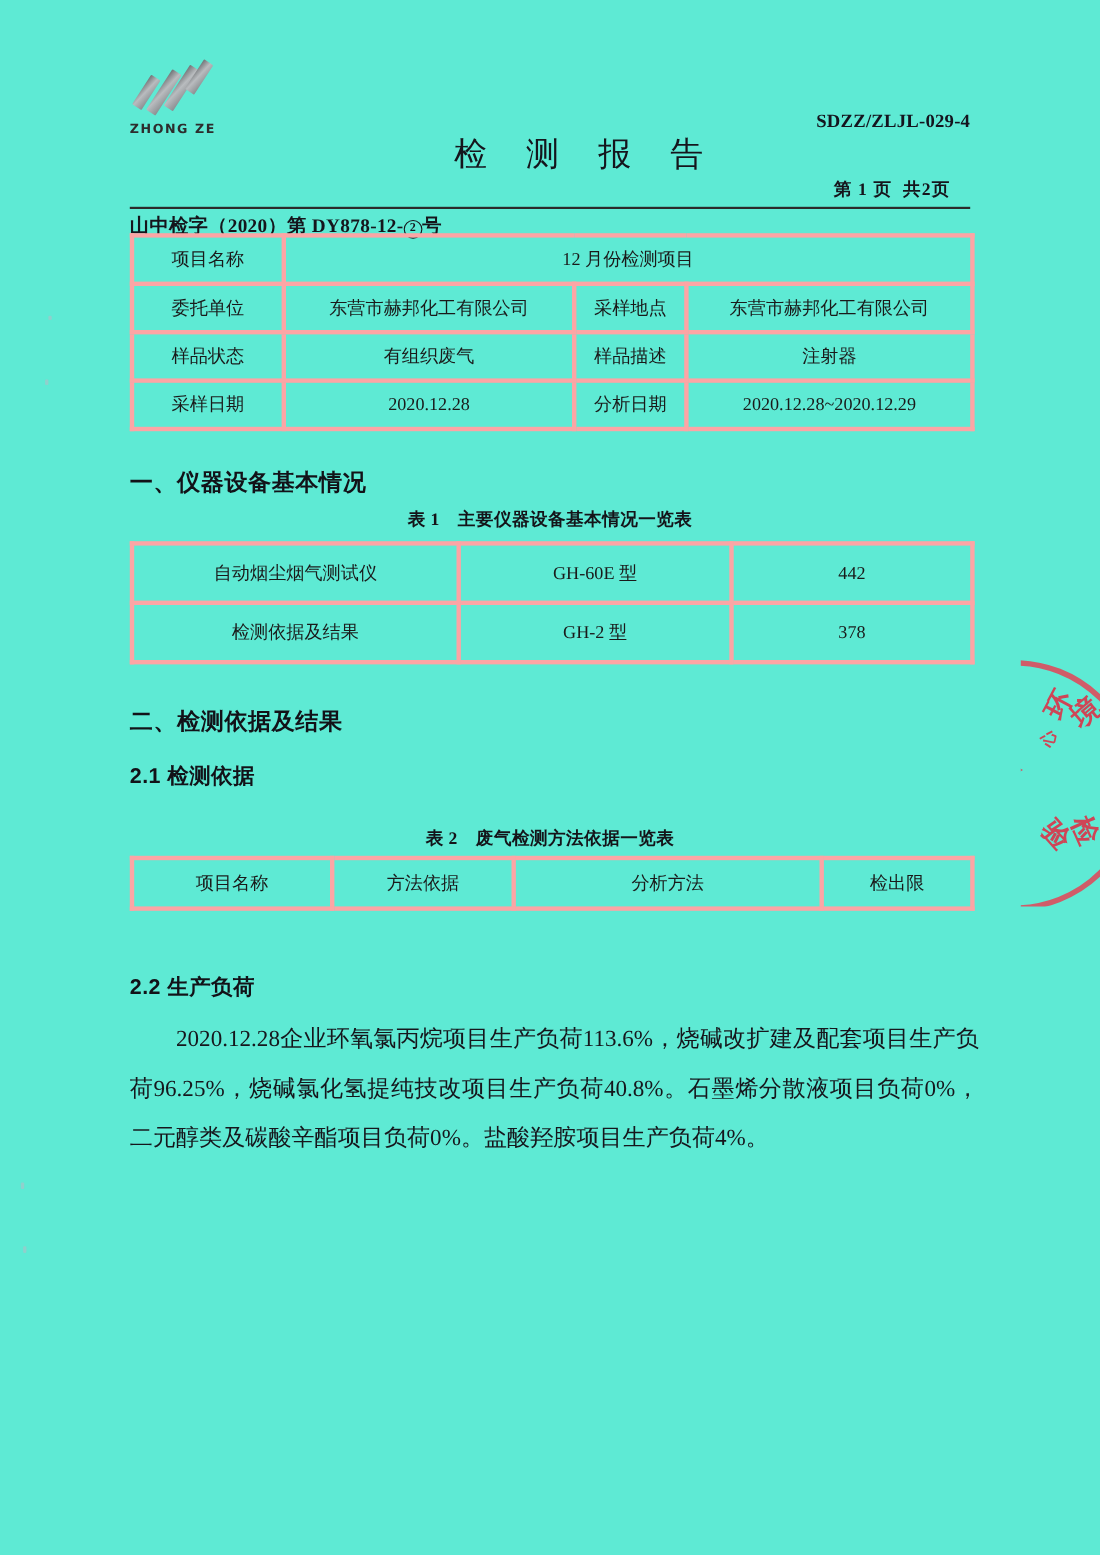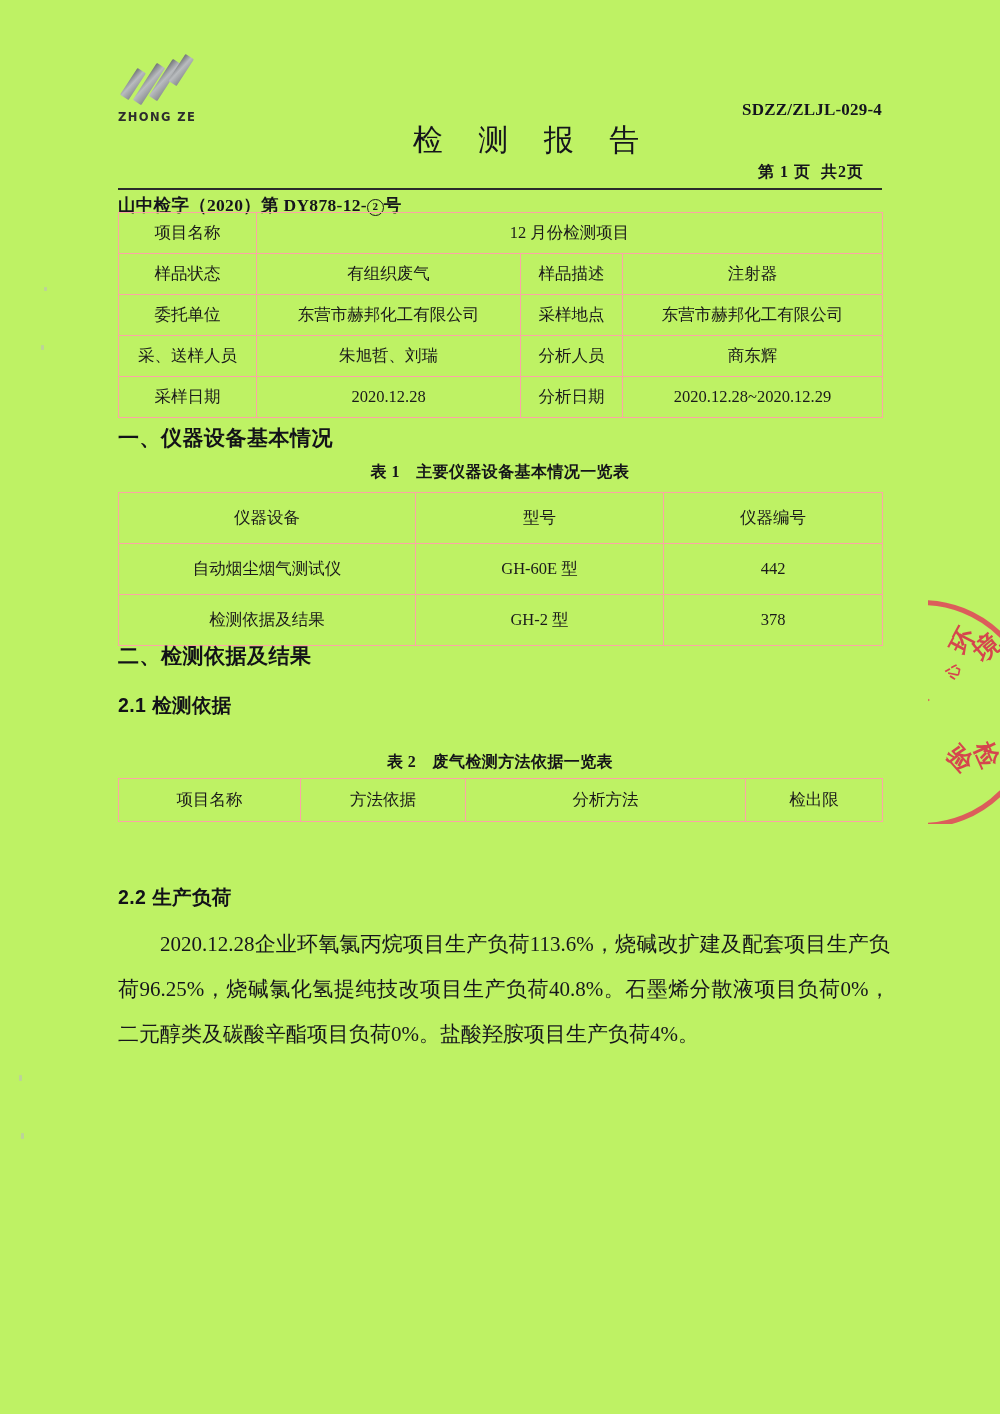--- a/index.html
+++ b/index.html
@@ -12,21 +12,21 @@
     height: 1414px;
     position: relative;
     font-family: "Liberation Serif", "DejaVu Serif", serif;
     color: #1a1a1a;
     overflow: hidden;
   }
 
   .page {
     position: absolute;
     inset: 0;
-    background: #bef264;
+    background: #5eead4;
   }
 
   
   .header {
     position: absolute;
     left: 118px;
     top: 52px;
     width: 764px;
     height: 128px;
   }
@@ -134,21 +134,21 @@
   }
 
   
   table.doc {
     border-collapse: collapse;
     table-layout: fixed;
     font-size: 16px;
     color: #1a1a1a;
   }
   table.doc td, table.doc th {
-    border: 1px solid #fca5a5;
+    border: 4px solid #fca5a5;
     text-align: center;
     vertical-align: middle;
     font-weight: 400;
     padding: 2px 4px;
     line-height: 1.35;
   }
 
   
   .info-table {
     position: absolute;
@@ -325,36 +325,30 @@
           <col style="width:264px">
         <col style="width:102px">
           <col style="width:260px">
       </colgroup>
       <tbody>
         <tr>
           <td>项目名称</td>
           <td colspan="3">12 月份检测项目</td>
         </tr>
         <tr>
+          <td>委托单位</td>
+          <td>东营市赫邦化工有限公司</td>
+          <td>采样地点</td>
+          <td>东营市赫邦化工有限公司</td>
+        </tr>
+        <tr>
           <td>样品状态</td>
           <td>有组织废气</td>
           <td>样品描述</td>
           <td>注射器</td>
-        </tr>
-        <tr>
-          <td>委托单位</td>
-          <td>东营市赫邦化工有限公司</td>
-          <td>采样地点</td>
-          <td>东营市赫邦化工有限公司</td>
-        </tr>
-        <tr>
-          <td>采、送样人员</td>
-          <td>朱旭哲、刘瑞</td>
-          <td>分析人员</td>
-          <td>商东辉</td>
         </tr>
         <tr>
           <td>采样日期</td>
           <td>2020.12.28</td>
           <td>分析日期</td>
           <td>2020.12.28~2020.12.29</td>
         </tr>
       </tbody>
     </table>
   </div>
@@ -363,25 +357,20 @@
   <div class="tcap" id="tab1-cap">表 1　主要仪器设备基本情况一览表</div>
 
   <div class="tab1-wrap">
     <table class="doc">
       <colgroup>
           <col style="width:297px">
           <col style="width:248px">
           <col style="width:219px">
         </colgroup>
       <tbody>
-        <tr>
-          <td>仪器设备</td>
-          <td>型号</td>
-          <td>仪器编号</td>
-        </tr>
         <tr>
           <td>自动烟尘烟气测试仪</td>
           <td>GH-60E 型</td>
           <td>442</td>
         </tr>
         <tr>
           <td>检测依据及结果</td>
           <td>GH-2 型</td>
           <td>378</td>
         </tr>

